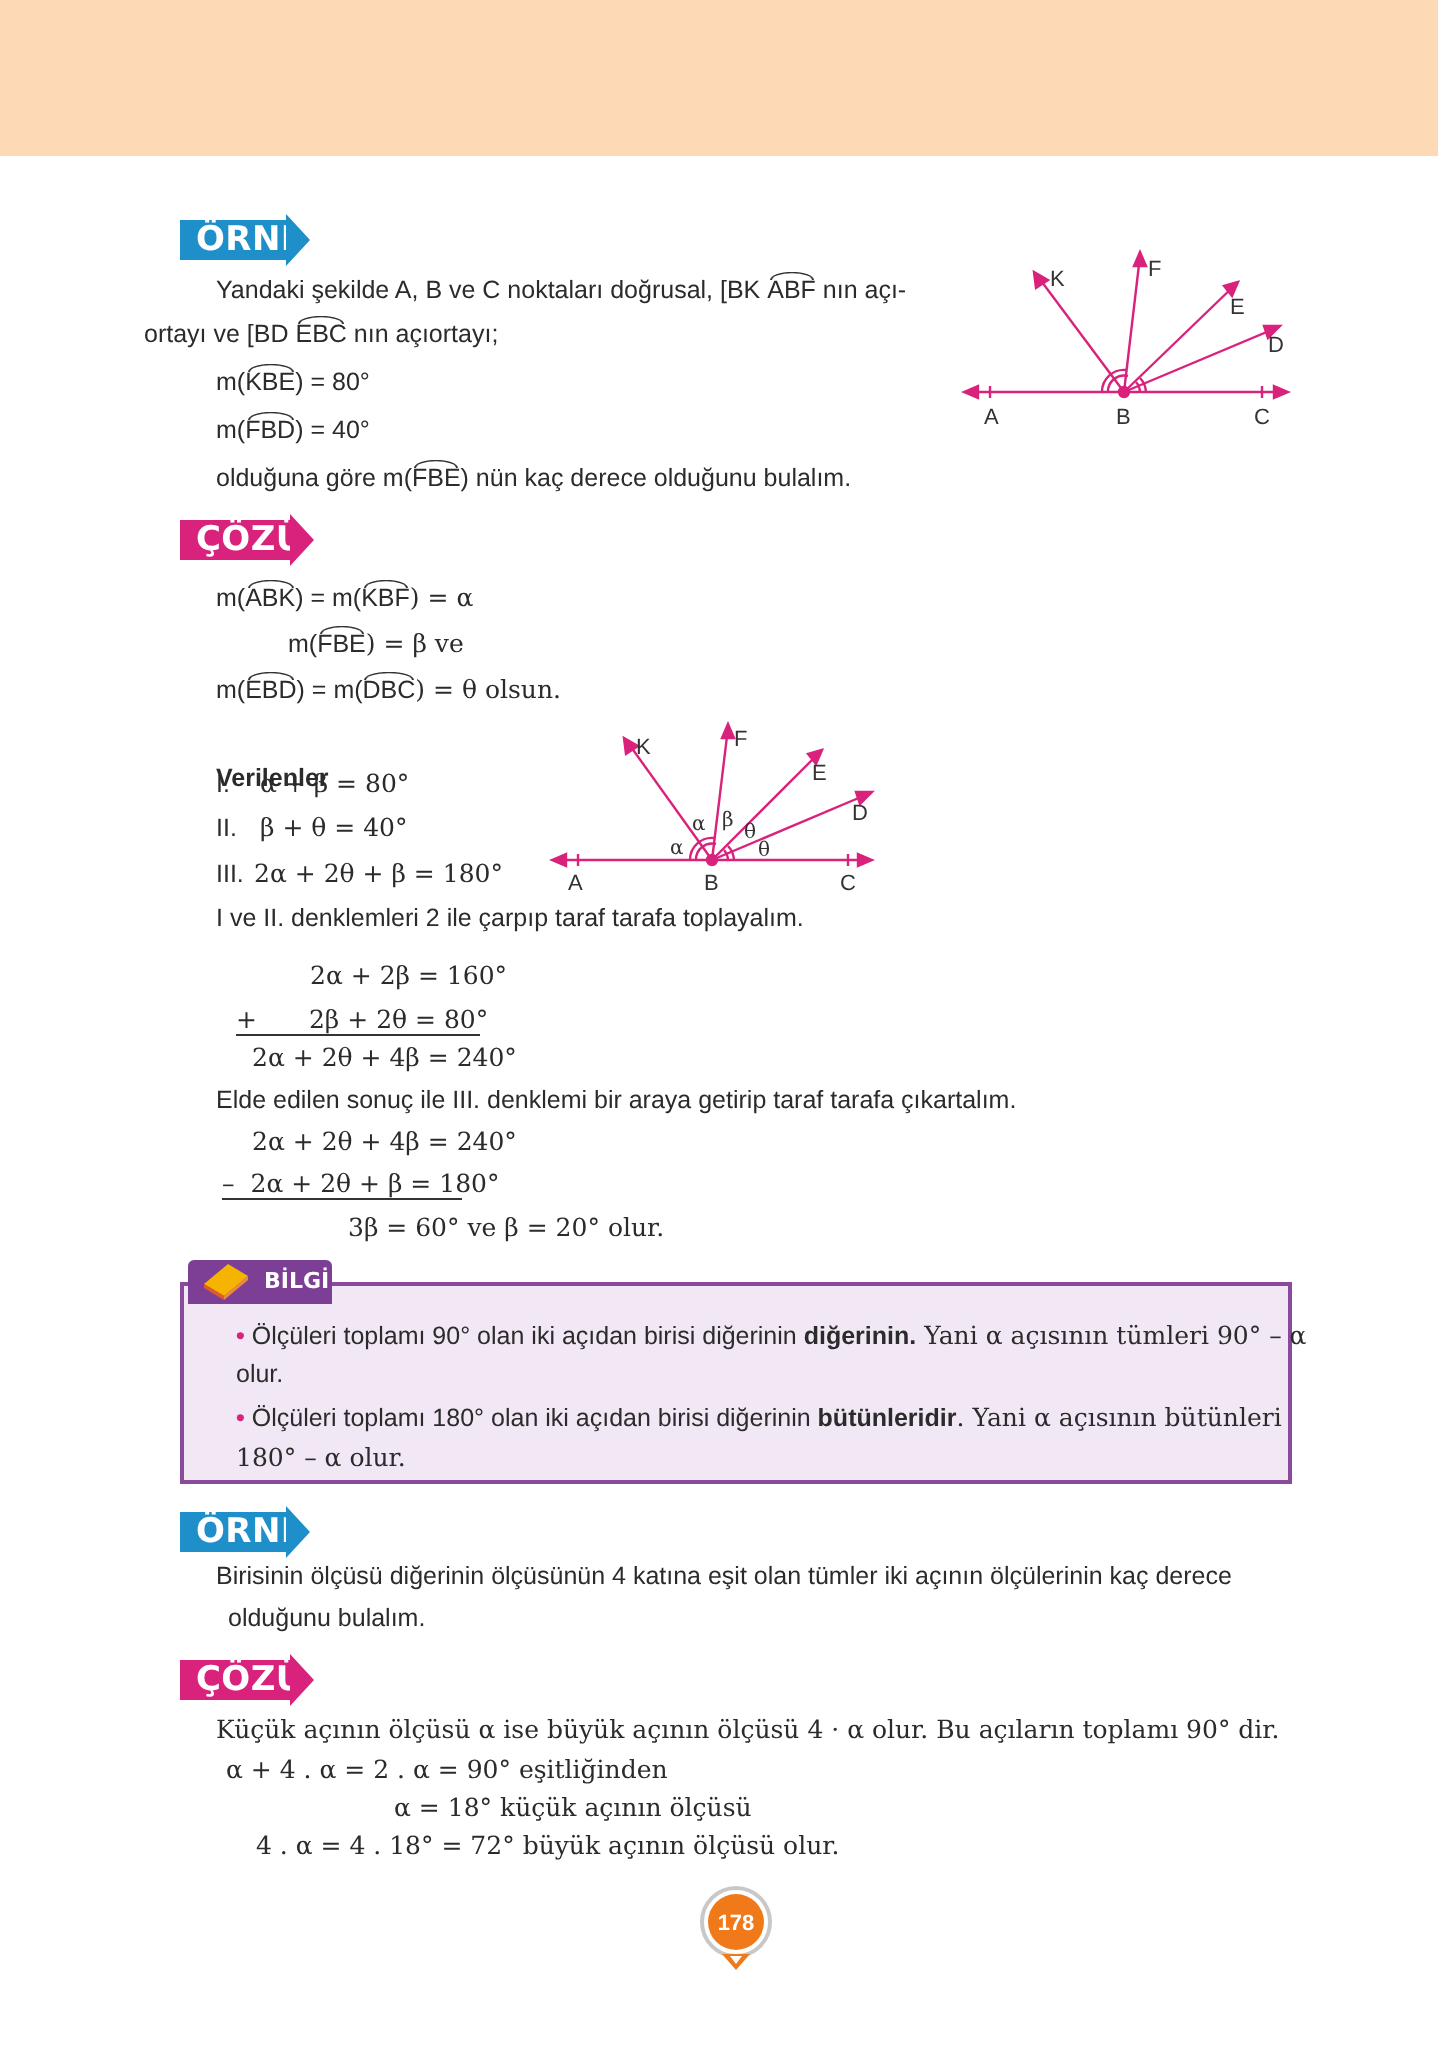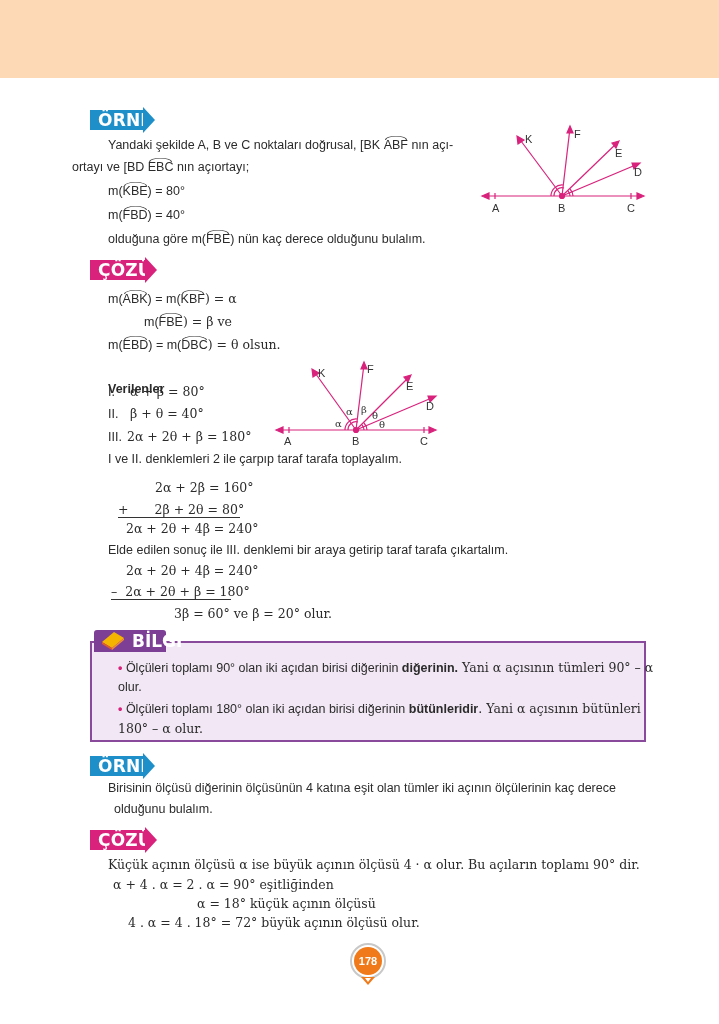--- a/index.html
+++ b/index.html
@@ -31,21 +31,21 @@
   }
   .greek { font-family:"DejaVu Serif", serif; }
   .bold { font-weight:bold; }
   .uline { border-bottom:1px solid #333; display:inline-block; }
   .bilgi-box {
     position:absolute; left:90px; top:641px; width:556px; height:101px;
     background:#f2e7f5; border:2px solid #8a4a9b; box-sizing:border-box;
   }
   .bilgi-tab {
     position:absolute; left:94px; top:630px; width:72px; height:22px;
-    background:#7c3f95; color:#fff; font-weight:bold; font-size:17px;
+    background:#7c3f95; color:#fff; font-weight:bold; font-size:11px;
     font-family:"DejaVu Sans", sans-serif; line-height:22px; padding-left:38px; box-sizing:border-box;
     border-radius:3px 3px 0 0;
   }
   .bilgi-book {
     position:absolute; left:100px; top:630px; width:26px; height:20px;
   }
   .bullet { color:#d8227c; font-weight:bold; }
   .page-num {
     position:absolute; left:350px; top:943px; width:36px; height:36px;
   }

